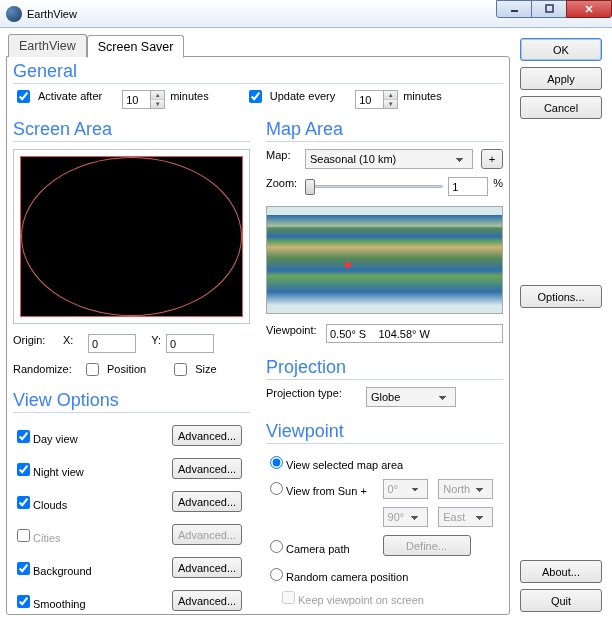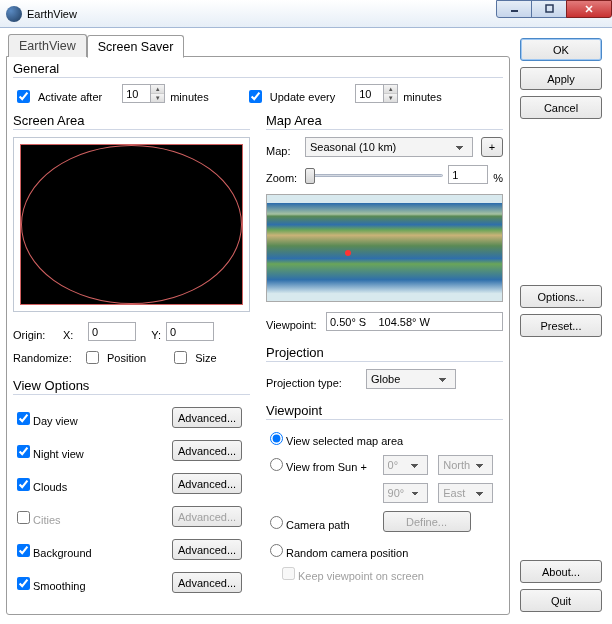--- a/index.html
+++ b/index.html
@@ -86,25 +86,25 @@
     background: #fff;
     border-radius: 0 3px 3px 3px;
     height: 559px;
     padding: 4px 6px;
     display: flex; flex-direction: column;
     gap: 4px;
   }
   .columns { display: flex; gap: 16px; flex: 1;}
   .col { flex: 1; display: flex; flex-direction: column; gap:4px;}
   .group-title {
-    color: #000000; font-size: 13px; font-weight: normal;
+    color: #3b82f6; font-size: 18px; font-weight: normal;
     border-bottom: 1px solid #cfd6e4; padding-bottom: 1px;
     margin-bottom: 3px;
   }
-  .row { display: flex; align-items: flex-end; gap: 5px; }
+  .row { display: flex; align-items: flex-start; gap: 5px; }
   input[type="checkbox"], input[type="radio"] { margin: 0 3px 0 0; }
   input[type="text"] {
     height: 19px; border: 1px solid #abadb3; padding: 0 3px;
     font: inherit; background: #fff;
   }
   .spin {
     display: inline-flex; align-items: stretch;
   }
   .spin input { width: 28px; border-right: none; }
   .spin .arrows {
@@ -363,18 +363,17 @@
       </div>
     </div>
   </div>
 
   <div class="right">
     <button class="btn default">OK</button>
     <button class="btn">Apply</button>
     <button class="btn">Cancel</button>
     <div style="height:160px"></div>
     <button class="btn">Options...</button>
-    <button class="btn">Preset...</button>
     <div class="flex-spacer"></div>
     <button class="btn">About...</button>
     <button class="btn">Quit</button>
   </div>
 </div>
 
 </body></html>

